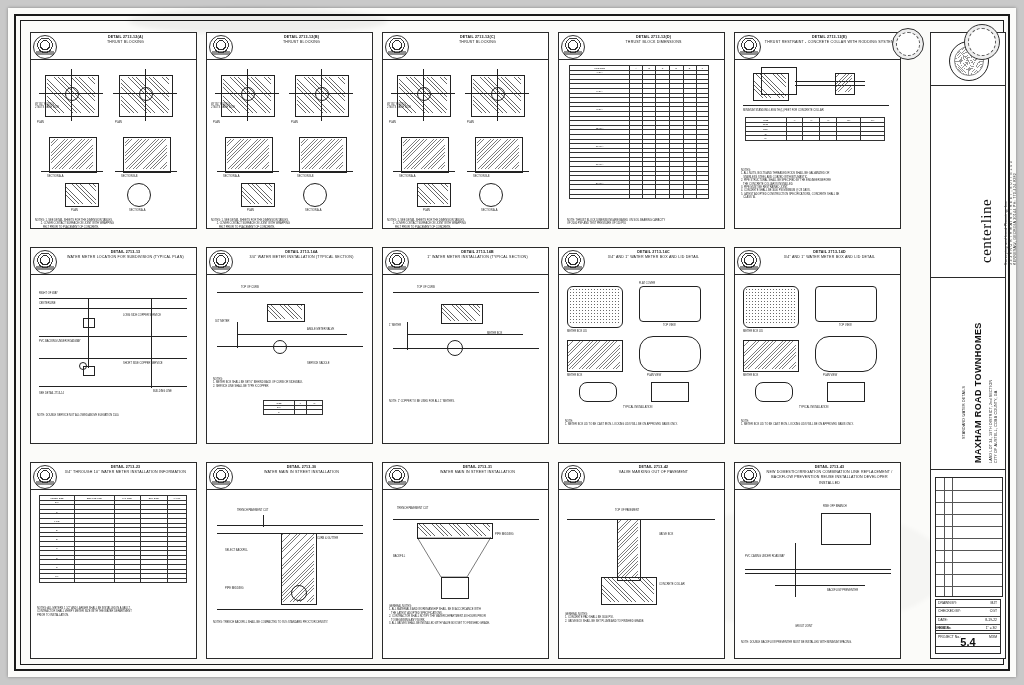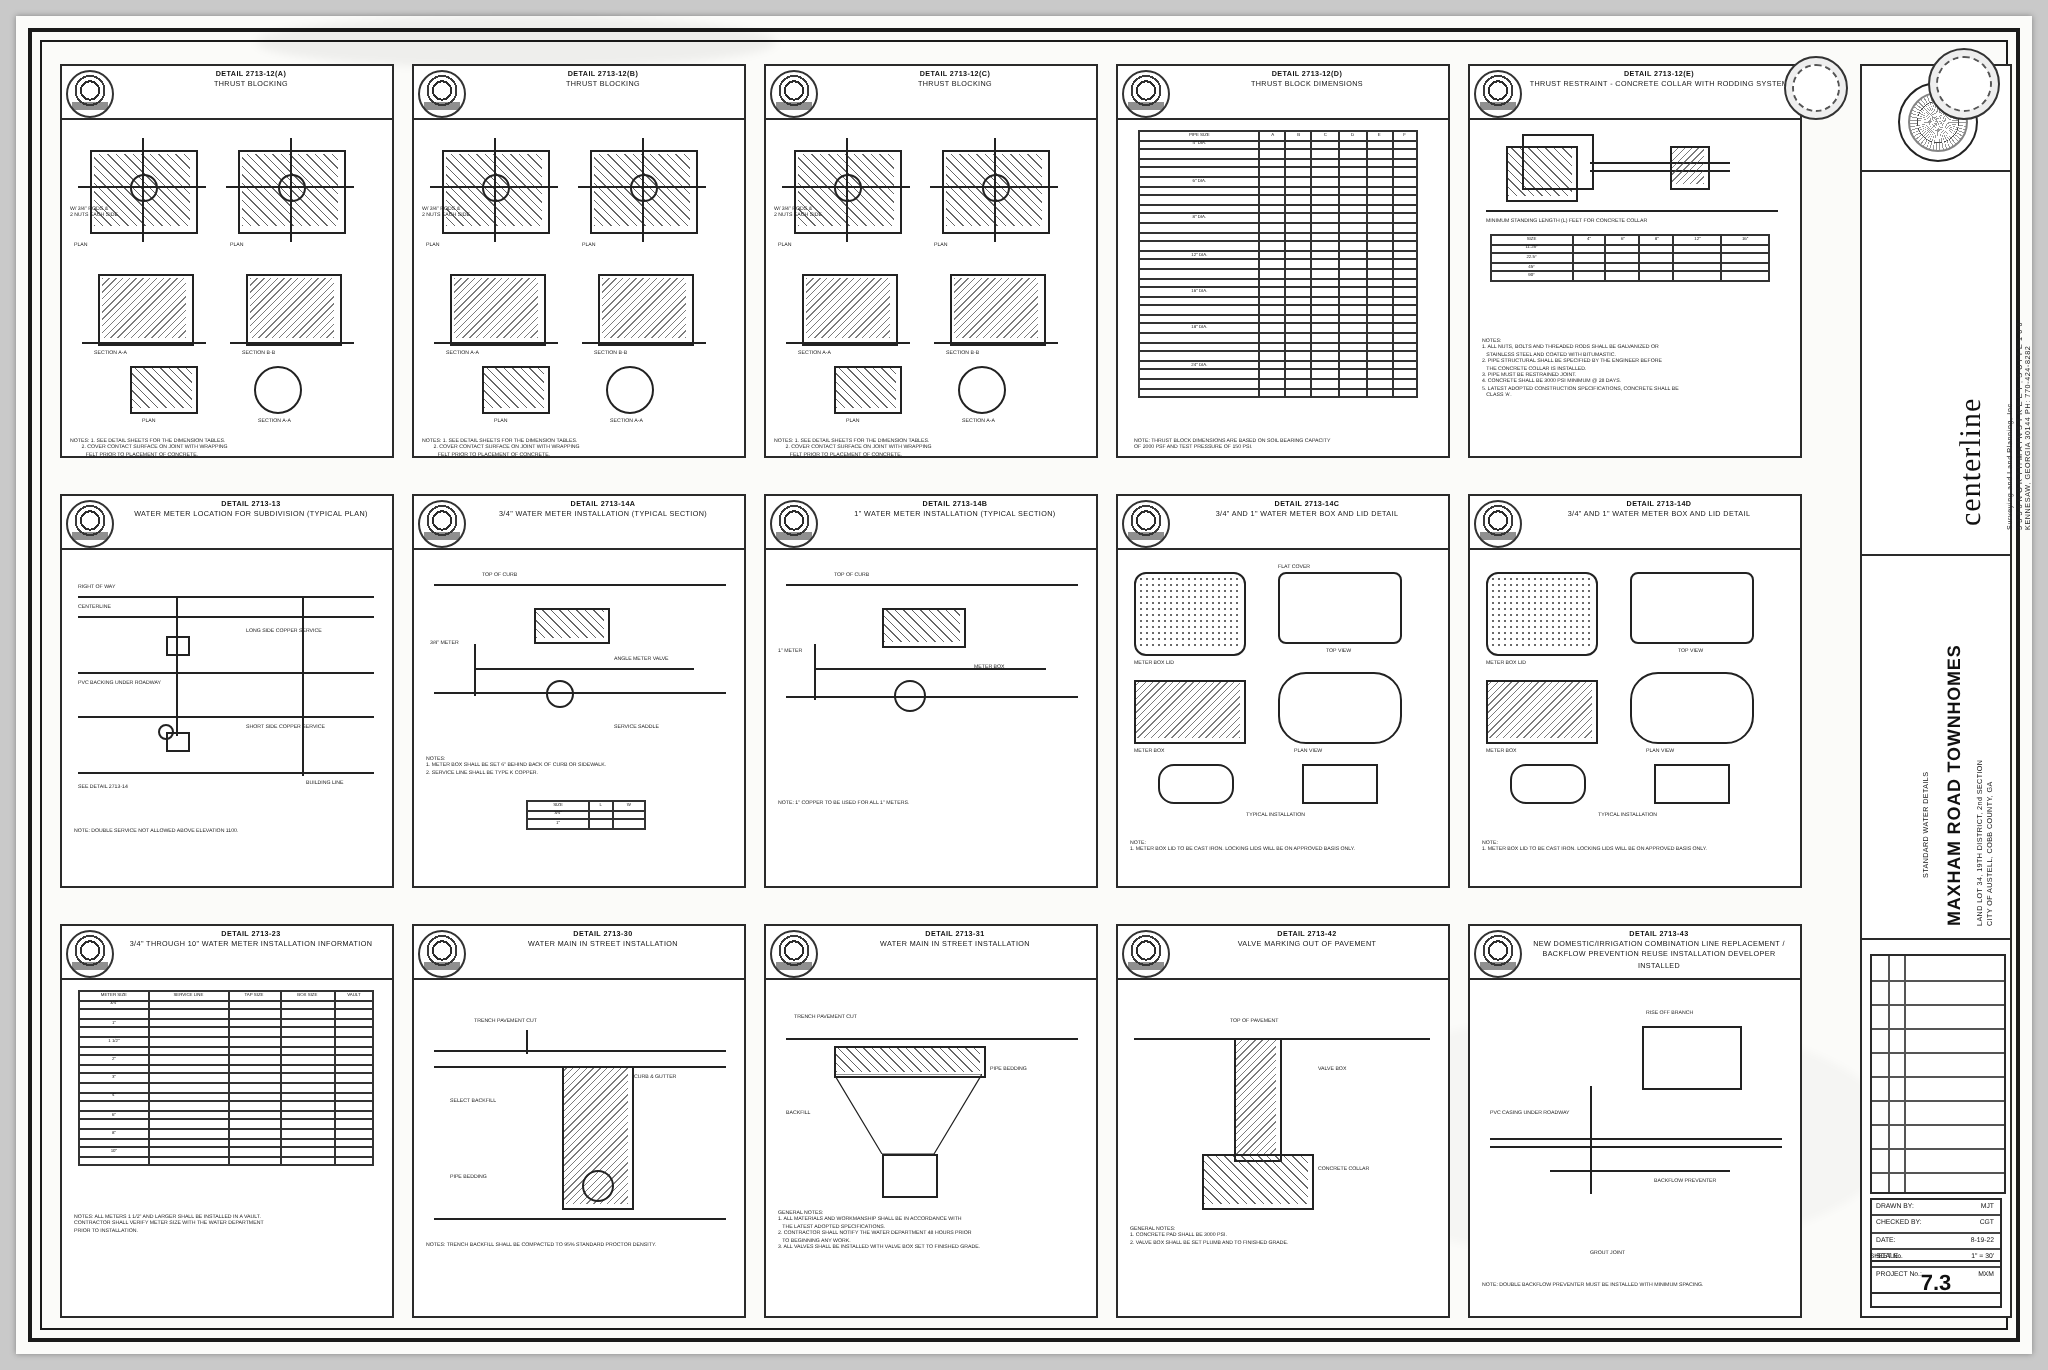--- a/index.html
+++ b/index.html
@@ -1099,18 +1099,18 @@
         <span>SCALE:</span>
         <span class="v">1" = 30'</span>
       </div>
       <div class="inforow">
         <span>PROJECT No.:</span>
         <span class="v">MXM</span>
       </div>
     </div>
 
     <div class="sheetlbl">SHEET No.</div>
-    <div class="sheetno">7.3</div>
+    <div class="sheetno">5.4</div>
   </div>
 
   <div class="stamp" style="left:884px;top:20px;"></div>
   <div class="stamp" style="left:956px;top:16px;width:34px;height:34px;"></div>
 </div>
 
 </body></html>

